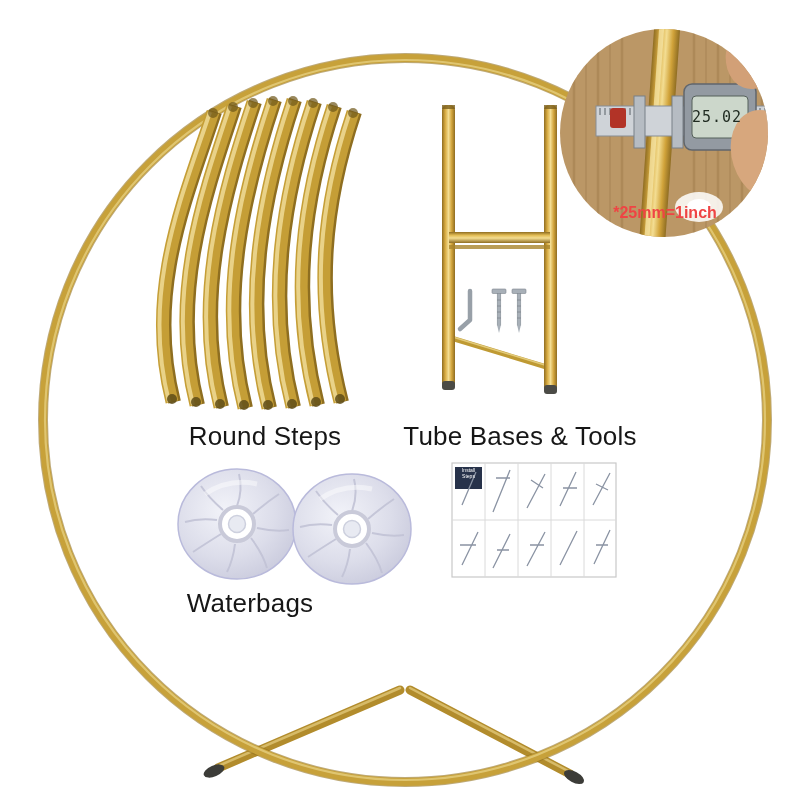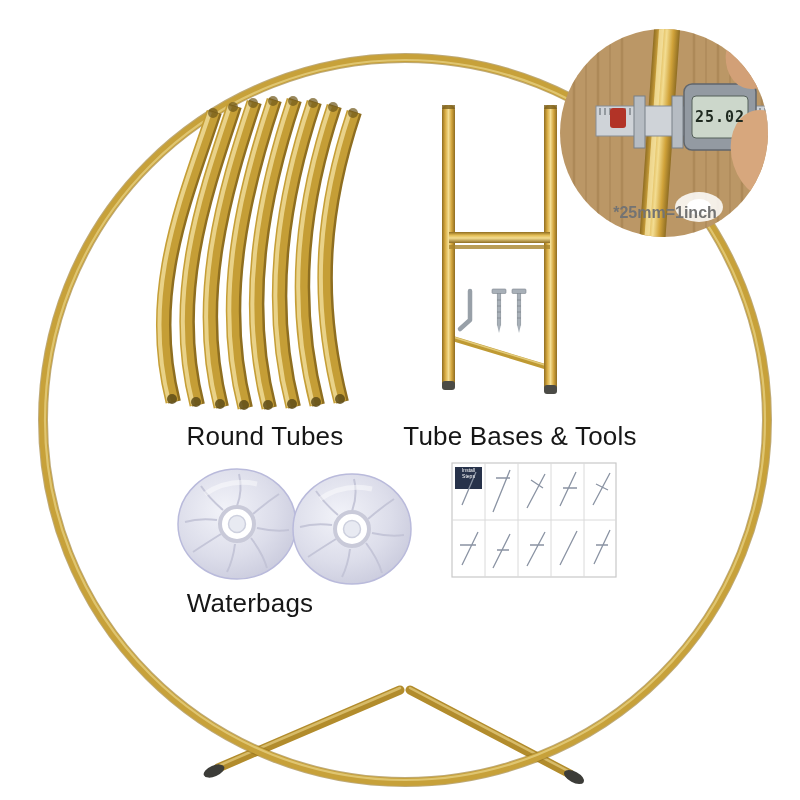--- a/index.html
+++ b/index.html
@@ -1,21 +1,21 @@
 <!DOCTYPE html>
 <html><head>
 <meta charset="utf-8">
 <style>
   html,body{margin:0;padding:0}
   body{width:800px;height:800px;background:#fff;font-family:"Liberation Sans",sans-serif}
   .stage{position:relative;width:800px;height:800px;background:#fff;overflow:hidden}
   .scene{position:absolute;left:0;top:0}
   .lbl{position:absolute;color:#161616;font-size:26px;text-align:center;letter-spacing:.2px;white-space:nowrap}
-  .caption{position:absolute;font-weight:700;font-size:16px;color:#737373;text-align:center;white-space:nowrap}
-  .lcd{position:absolute;font-family:"DejaVu Sans Mono",monospace;font-weight:700;font-size:15px;color:#1f2a20;text-align:center;letter-spacing:1px}
+  .caption{position:absolute;font-weight:700;font-size:16px;color:#ef4444;text-align:center;white-space:nowrap}
+  .lcd{position:absolute;font-family:"DejaVu Sans Mono",monospace;font-weight:400;font-size:15px;color:#1f2a20;text-align:left;letter-spacing:1px}
   .tag{position:absolute;font-size:5px;color:#fff;line-height:1.15;text-align:center;overflow:hidden;width:27px;height:22px}
 </style>
 </head>
 <body>
 
 <div class="stage">
 
 <svg class="scene" width="800" height="800" viewBox="0 0 800 800">
   <defs>
     <linearGradient id="gTube" x1="0" y1="0" x2="1" y2="0">
@@ -197,21 +197,21 @@
       <rect x="684" y="84" width="72" height="66" rx="8" fill="#939aa2" stroke="#60666d" stroke-width="1.5"></rect>
       <rect x="692" y="96" width="56" height="42" rx="4" fill="#ccd7cb" stroke="#55605a" stroke-width="1"></rect>
     </g>
     <ellipse cx="766" cy="155" rx="34" ry="46" fill="#d7a77d" transform="rotate(-18 766 155)"></ellipse>
     <ellipse cx="757" cy="50" rx="30" ry="40" fill="#d2a077" transform="rotate(20 757 50)"></ellipse>
     <ellipse cx="699" cy="207" rx="24" ry="15" fill="#ffffff" opacity="0.85"></ellipse>
     <ellipse cx="699" cy="207" rx="12" ry="8" fill="#ffffff"></ellipse>
   </g>
 </svg>
 
-  <div class="lbl" style="left:140px;top:421px;width:250px">Round Tubes</div>
+  <div class="lbl" style="left:140px;top:421px;width:250px">Round Steps</div>
   <div class="lbl" style="left:150px;top:588px;width:200px">Waterbags</div>
   <div class="lbl" style="left:390px;top:421px;width:260px">Tube Bases &amp; Tools</div>
 
   <div class="lcd" style="left:692px;top:108px;width:56px">25.02</div>
   <div class="caption" style="left:575px;top:204px;width:180px">*25mm=1inch</div>
   <div class="tag" style="left:455px;top:468px">Install Steps</div>
 
 </div>
 
 </body></html>

